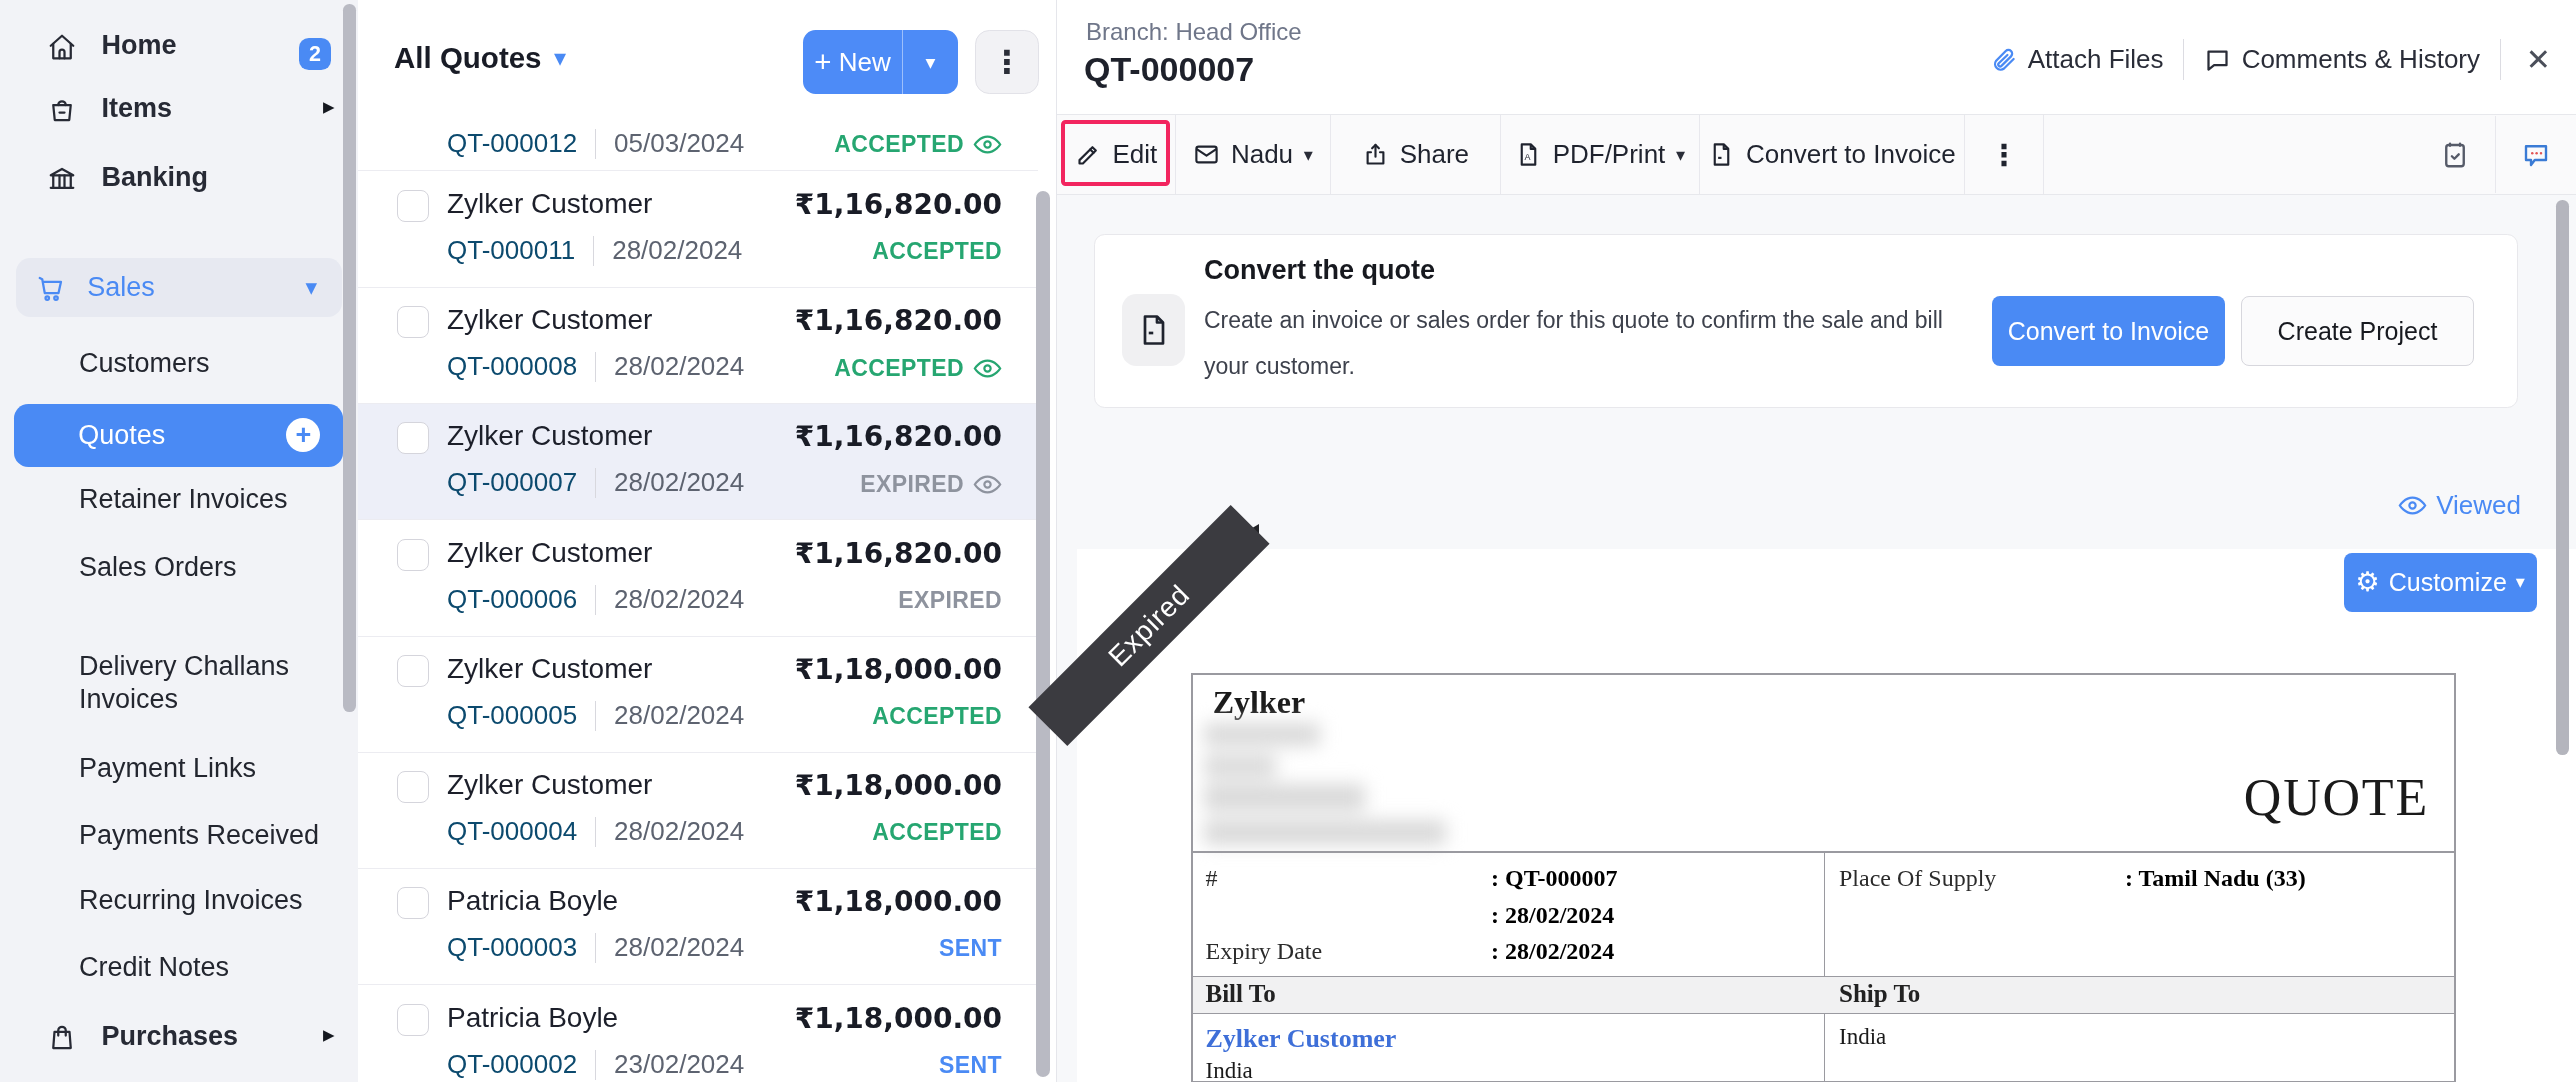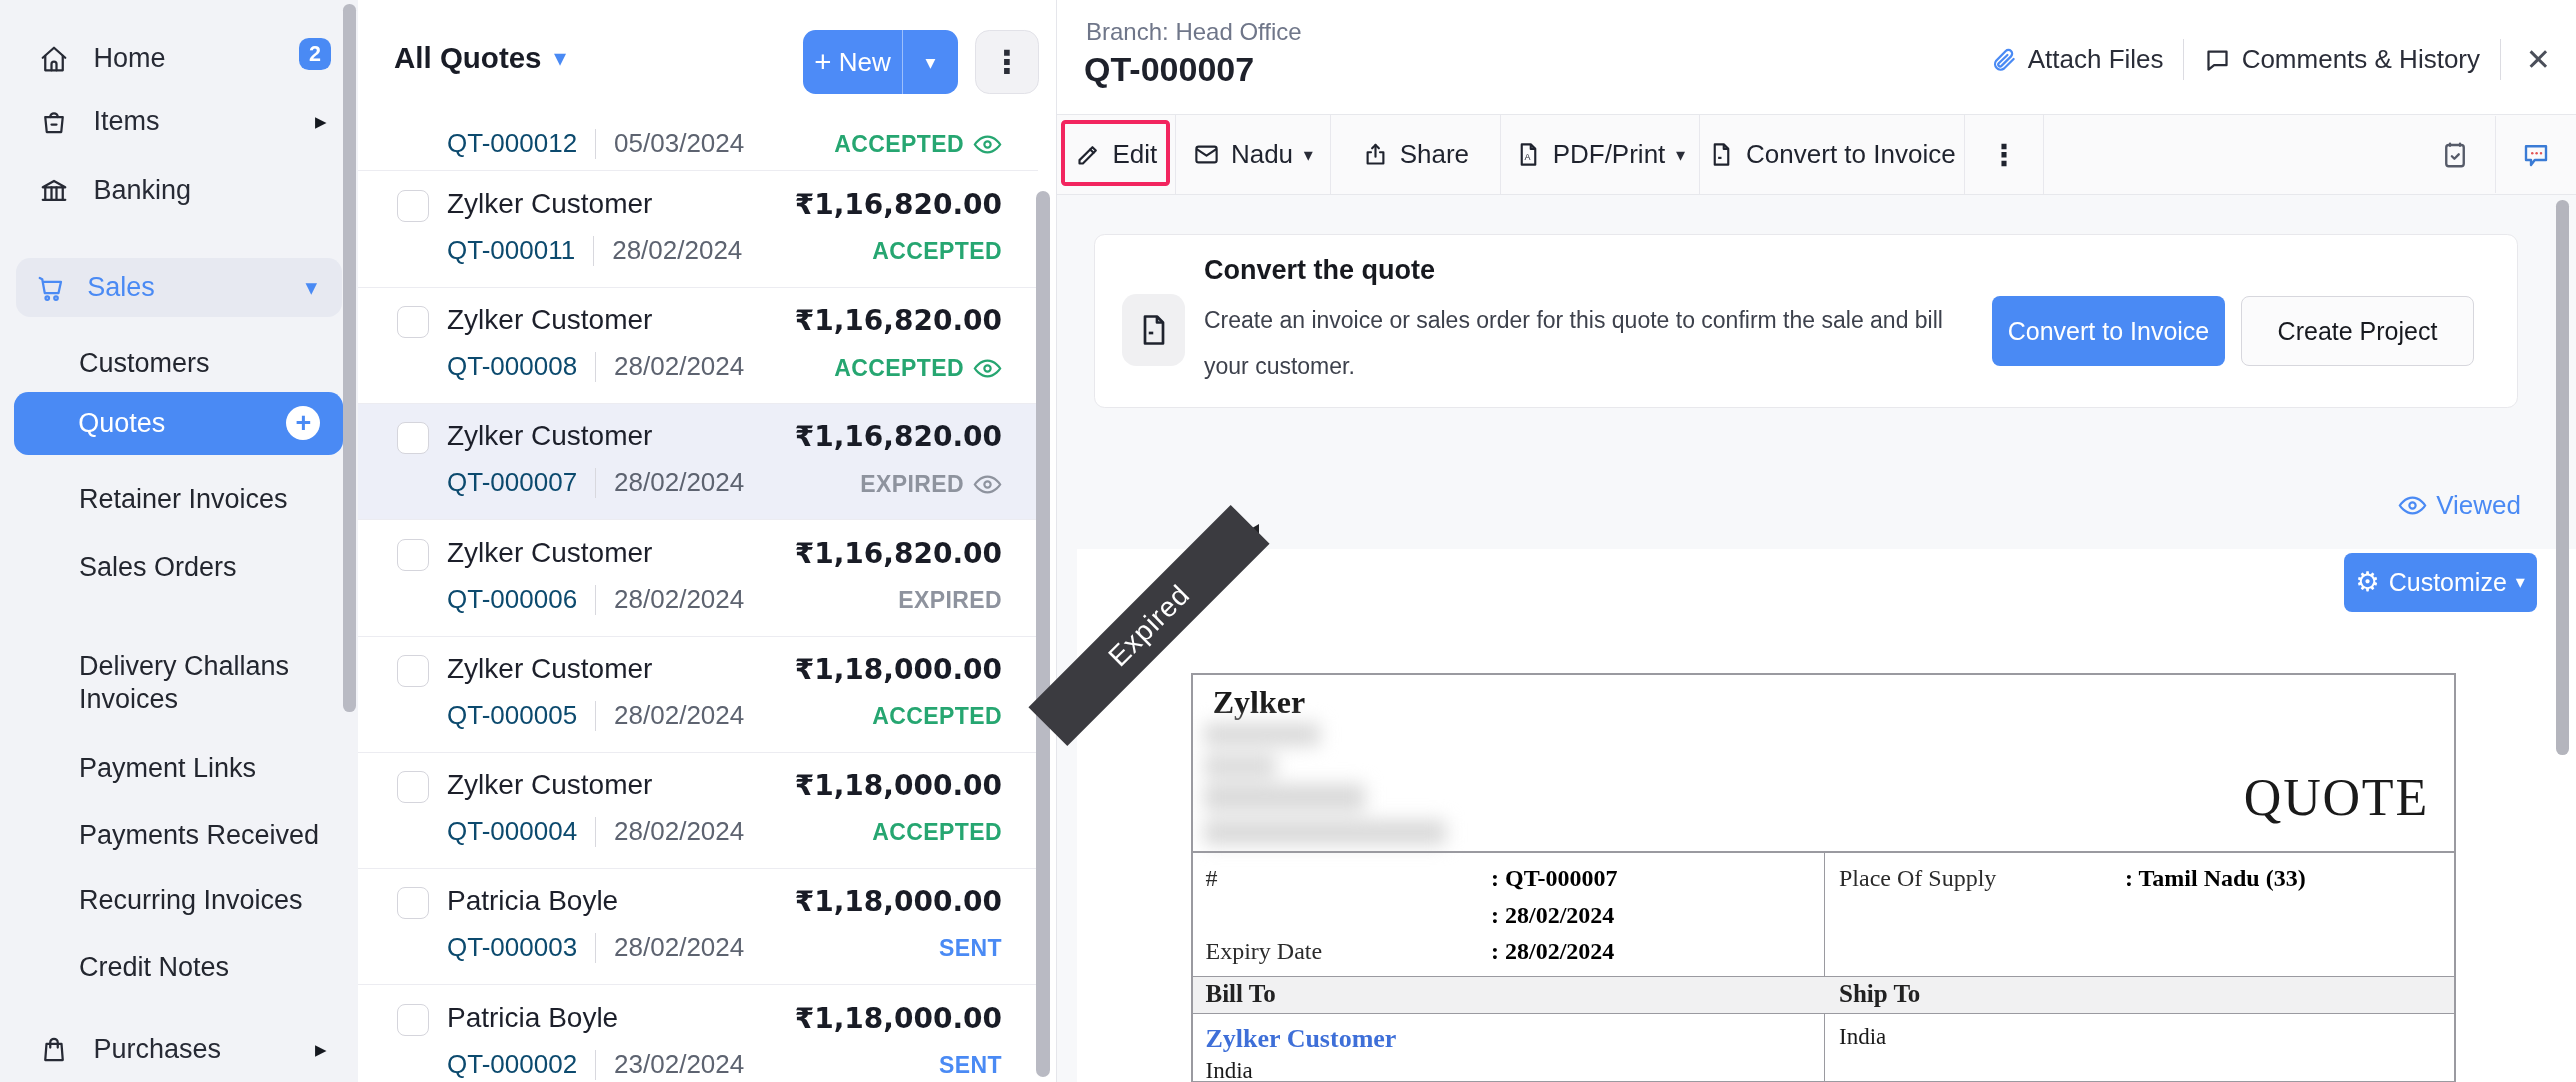--- a/index.html
+++ b/index.html
@@ -5,31 +5,31 @@
   * { margin:0; padding:0; box-sizing:border-box; }
   html,body { background:#fff; }
   #app {
     position:relative; width:2576px; height:1082px; overflow:hidden;
     font-family:"Liberation Sans","DejaVu Sans",sans-serif; color:#22252f;
   }
   svg.ic { display:inline-block; vertical-align:middle; }
 
   
   .sidebar { position:absolute; left:0; top:0; width:358px; height:1082px; background:#f2f3f7; }
-  .side-row { position:absolute; left:0; width:358px; height:57px; display:flex; align-items:center; font-size:27px; color:#272a35; cursor:pointer; }
+  .side-row { position:absolute; left:8px; width:358px; height:57px; display:flex; font-size:27px; color:#272a35; cursor:pointer;font-weight:bold; }
   .side-row .lbl { margin-left:21.5px; }
   .side-row .icon-sl { margin-left:36px; width:36px; text-align:center; }
   .side-sub { position:absolute; left:0; width:358px; height:54px; display:flex; align-items:center; font-size:27px; color:#23262f; cursor:pointer; }
   .side-sub .lbl { margin-left:79px;margin-top:20px; }
   .badge { position:absolute; left:299px; top:38px; width:32px; height:32px; background:#4a8af4; border-radius:9.8px; color:#fff; font-size:21.5px; font-weight:700; display:flex; align-items:center; justify-content:center; }
   .caretR { position:absolute; left:315px; font-size:23px; color:#15181f; }
   .sales-pill { position:absolute; left:16px; top:258px; width:326px; height:59px; background:#e7e9f1; border-radius:14.3px; display:flex; align-items:center; cursor:pointer; }
   .sales-pill .lbl { margin-left:21.5px; color:#4a8af4; font-size:27px; font-weight:500; }
   .sales-pill .caretD { position:absolute; right:25px; color:#4a8af4; font-size:23px; }
-  .quotes-pill { position:absolute; left:14.3px; top:392px; width:329px; height:63px; background:#4a8af4; border-radius:14.3px; display:flex; align-items:center; cursor:pointer; }
+  .quotes-pill { position:absolute; left:14.3px; top:404px; width:329px; height:63px; background:#4a8af4; border-radius:14.3px; display:flex; align-items:center; cursor:pointer; }
   .quotes-pill .lbl { margin-left:64px; color:#fff; font-size:27px; font-weight:500; }
   .plus-circle { position:absolute; right:23px; top:14.3px; width:34px; height:34px; background:#fff; border-radius:50%; color:#4a8af4; font-size:27px; font-weight:700; display:flex; align-items:center; justify-content:center; line-height:1; }
   .sb-scroll { position:absolute; left:343px; top:3.6px; width:12.5px; height:708px; background:#b9bac3; border-radius:6.3px; }
 
   
   .listpanel { position:absolute; left:358px; top:0; width:699px; height:1082px; background:#fff; border-right:1.8px solid #e5e6eb; }
   .lp-title { position:absolute; left:36px; top:41px; font-size:29.5px; font-weight:700; color:#191c26; display:flex; align-items:center; gap:12.5px; cursor:pointer; }
   .lp-title .caretD { color:#4a8af4; font-size:24px; }
   .new-btn { position:absolute; left:445px; top:30px; width:155px; height:64px; background:#4d8bf7; border-radius:12.5px; display:flex; color:#fff; cursor:pointer; }
   .new-main { width:100px; display:flex; align-items:center; justify-content:center; gap:7.2px; font-size:26px; border-right:1.8px solid rgba(255,255,255,.45); }

